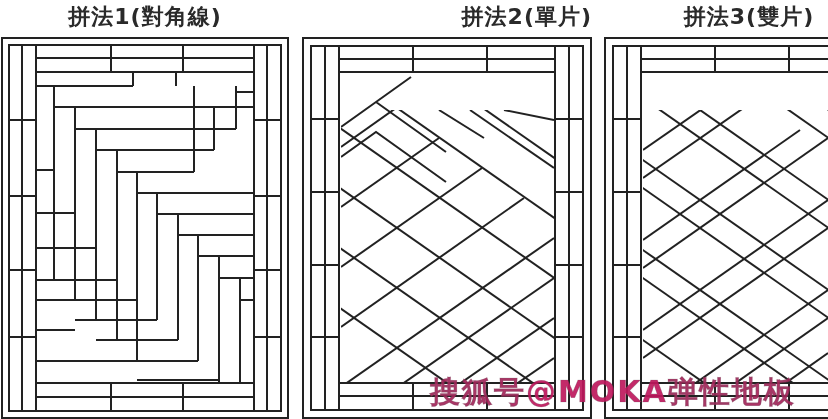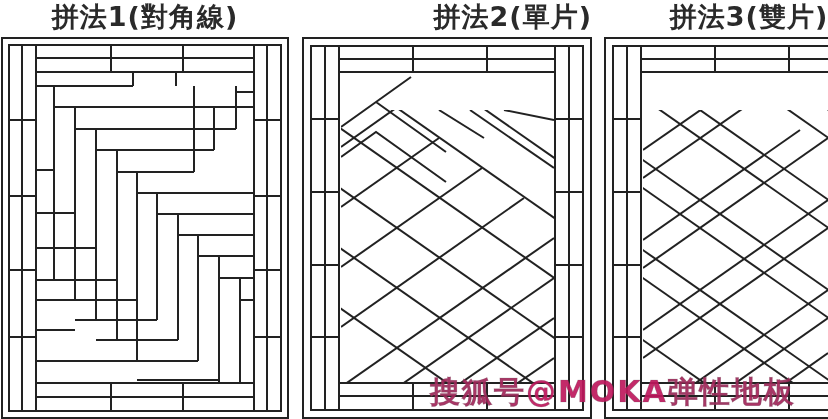--- a/index.html
+++ b/index.html
@@ -1,17 +1,17 @@
 <!DOCTYPE html>
 <html><head>
 <meta charset="utf-8">
 <style>
   html,body{margin:0;padding:0;background:#ffffff;}
   body{width:828px;height:419px;overflow:hidden;position:relative;font-family:"DejaVu Sans","Liberation Sans",sans-serif;}
-  .title{position:absolute;top:0;height:34px;line-height:34px;font-size:27px;font-weight:bold;color:#2a2a2a;text-align:center;white-space:nowrap;letter-spacing:1px;}
+  .title{position:absolute;top:0;height:34px;line-height:34px;font-size:22px;font-weight:bold;color:#2a2a2a;text-align:center;white-space:nowrap;letter-spacing:1px;}
   #t1{left:0;width:290px;}
   #t2{left:302px;width:290px;text-align:right;}
   #t3{left:604px;width:290px;}
   svg.panel{position:absolute;top:0;left:0;}
   .watermark{position:absolute;left:430px;top:372px;font-size:30px;font-weight:bold;color:#be185d;letter-spacing:2px;white-space:nowrap;-webkit-text-stroke:0.6px rgba(80,80,80,0.35);opacity:0.92;}
 </style>
 </head>
 <body>
 
 <div class="title" id="t1">拼法1(對角線)</div>

